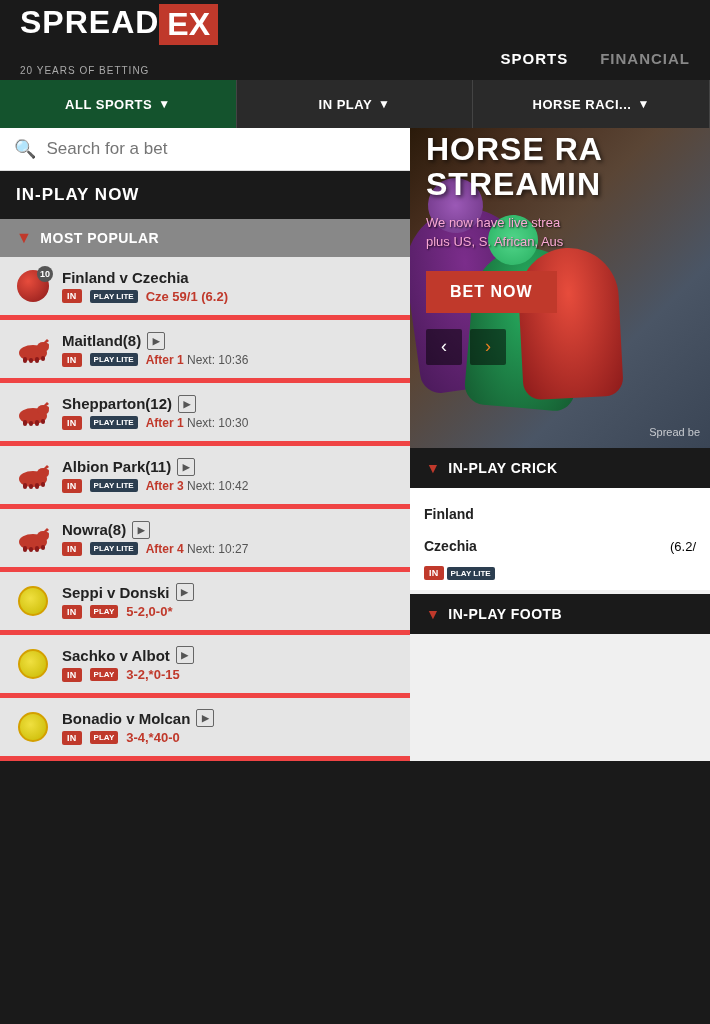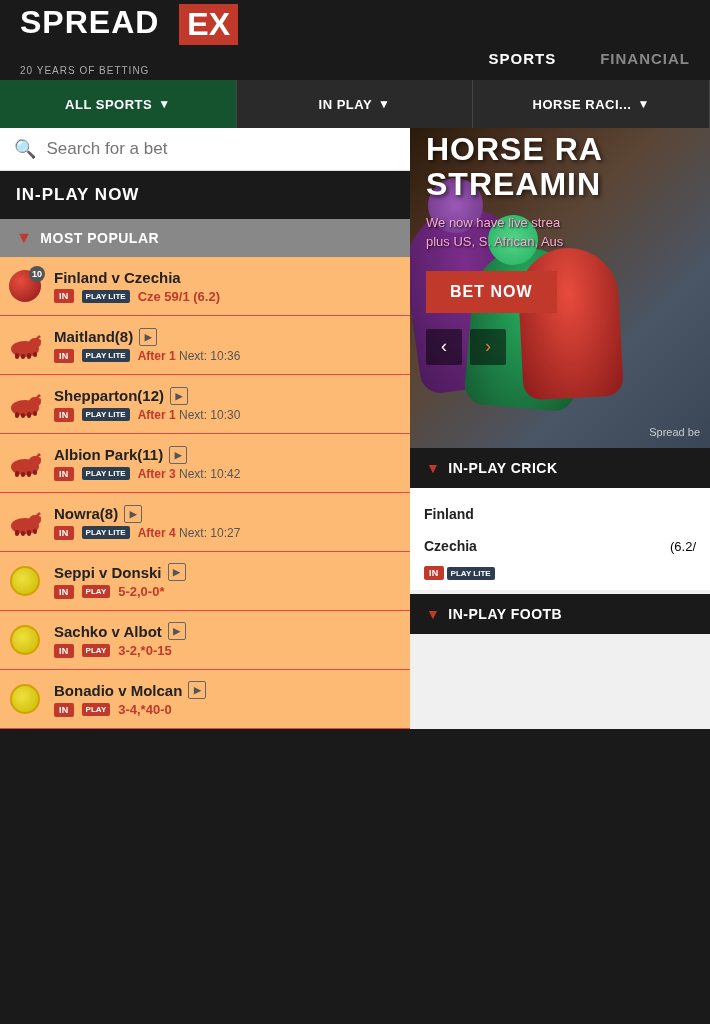--- a/index.html
+++ b/index.html
@@ -33,32 +33,32 @@
       font-size: 32px;
       font-weight: 900;
       letter-spacing: 1px;
     }
     .logo-ex {
       background: #c0392b;
       color: #fff;
       font-size: 32px;
       font-weight: 900;
       padding: 2px 8px;
-      margin-left: 20px;
+      margin-left: 0;
     }
     .logo-tagline {
       color: #aaa;
       font-size: 10px;
       letter-spacing: 1px;
       margin-top: 20px;
       align-self: flex-start;
     }
     .header-nav {
       display: flex;
-      gap: 44px;
+      gap: 32px;
       margin-top: 37px;
     }
     .header-nav-item {
       color: #fff;
       font-size: 15px;
       font-weight: 600;
       letter-spacing: 1px;
       cursor: pointer;
     }
     .header-nav-item.dim {
@@ -151,23 +151,23 @@
     }
     .section-header .arrow-down {
       color: #c0392b;
       font-size: 16px;
     }
 
     
     .bet-item {
       display: flex;
       align-items: center;
-      padding: 10px 6px;
-      border-bottom: 1px solid #ef4444;
-      background: #fdba74;
+      padding: 10px 14px;
+      border-bottom: 5px solid #ef4444;
+      background: #e5e5e5;
       gap: 10px;
     }
     .bet-icon {
       width: 38px;
       height: 38px;
       flex-shrink: 0;
       display: flex;
       align-items: center;
       justify-content: center;
       position: relative;

